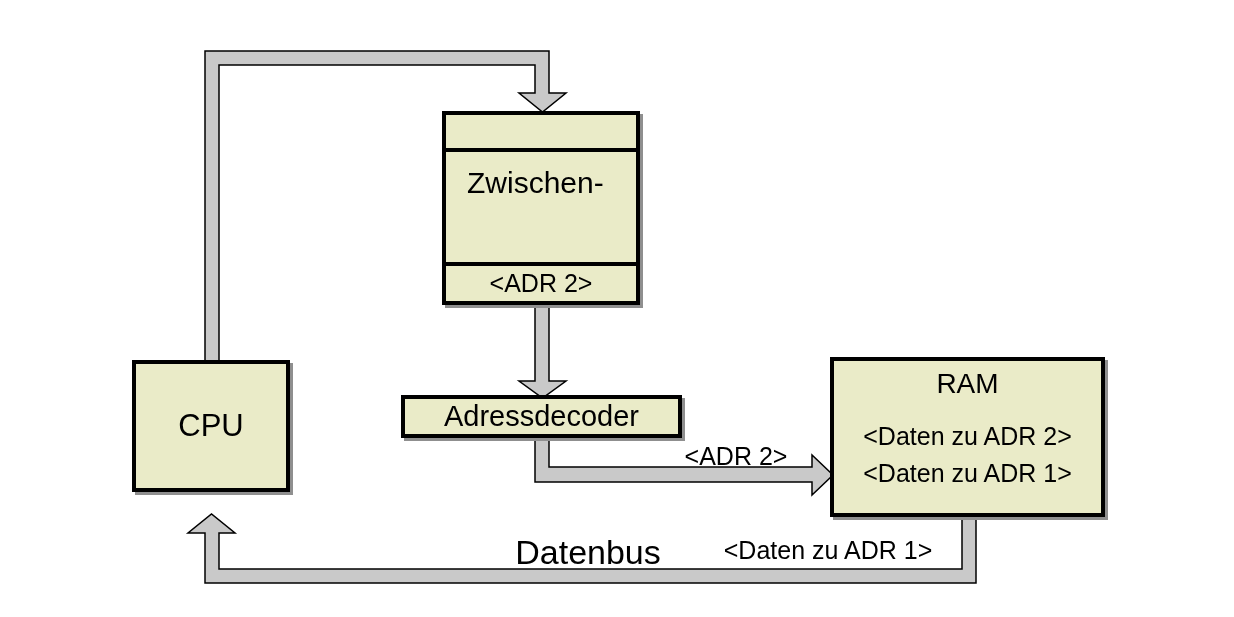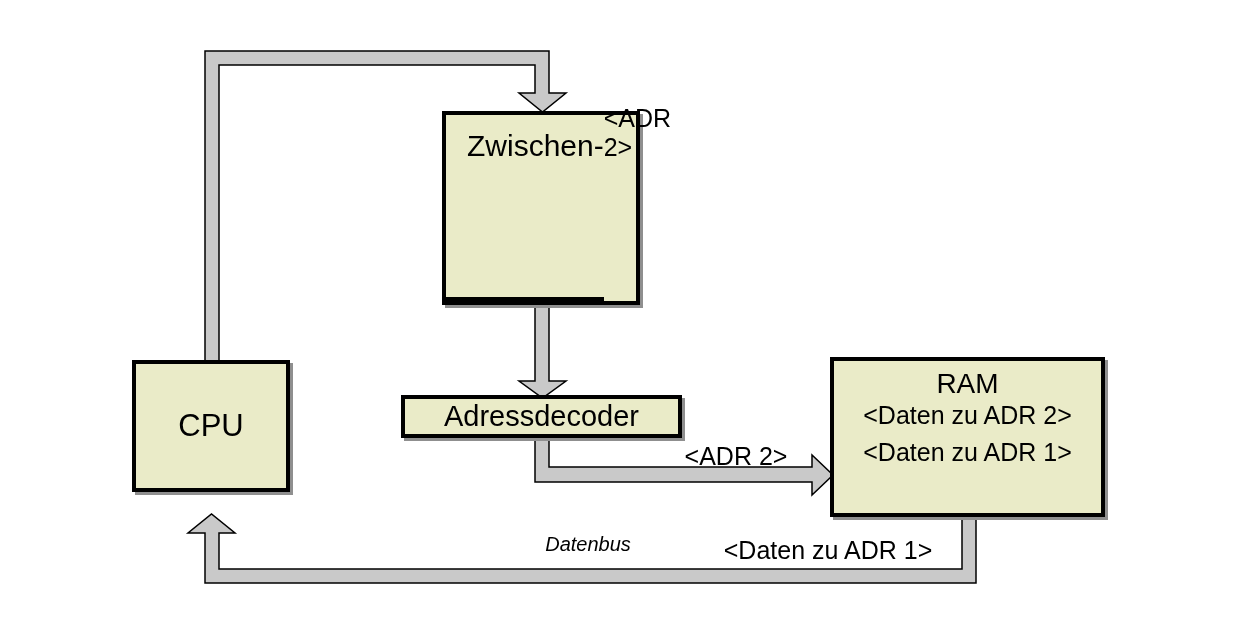--- a/index.html
+++ b/index.html
@@ -38,21 +38,21 @@
   }
   .box-cpu {
     left: 132px; top: 360px;
     width: 158px; height: 132px;
     display: flex; align-items: center; justify-content: center;
     font-size: 31px;
   }
   .box-buffer {
     left: 442px; top: 111px;
     width: 198px; height: 194px;
-    display: flex; flex-direction: row;
+    display: flex; flex-direction: column;
   }
   .buf-top {
     height: 33px;
     border-bottom: 4px solid #000000;
   }
   .buf-mid {
     flex: 1;
     border-bottom: 4px solid #000000;
     padding: 11px 0 0 21px;
     font-size: 30px;
@@ -73,29 +73,29 @@
     left: 830px; top: 357px;
     width: 275px; height: 160px;
     display: flex; flex-direction: column; align-items: center;
     font-size: 25px;
   }
   .ram-title {
     margin-top: 7px;
     font-size: 28px;
     line-height: 32px;
   }
-  .ram-row1 { line-height: 30px; }
+  .ram-row1 { margin-top: 21px; line-height: 30px; }
   .ram-row2 { margin-top: 7px;  line-height: 30px; }
   .lbl {
     position: absolute;
     text-align: center;
     white-space: nowrap;
   }
   .lbl-adressbus { left: 290px; top: 18px;  width: 160px; font-size: 30px; }
-  .lbl-datenbus  { left: 508px; top: 533px; width: 160px; font-size: 20px; font-style: italic; }
+  .lbl-datenbus  { left: 508px; top: 533px; width: 160px; font-size: 34px; }
   .lbl-adr2      { left: 656px; top: 442px; width: 160px; font-size: 25px; }
   .lbl-datenadr1 { left: 718px; top: 536px; width: 220px; font-size: 25px; }
 </style>
 </head>
 <body>
 
 <div class="canvas">
 
   <svg class="buses" viewBox="0 0 1234 617" xmlns="http://www.w3.org/2000/svg">
     <path d="M205,362 L205,51 L549,51 L549,93 L566,93 L542.5,112 L519,93 L535,93 L535,65 L219,65 L219,362 Z"></path>

